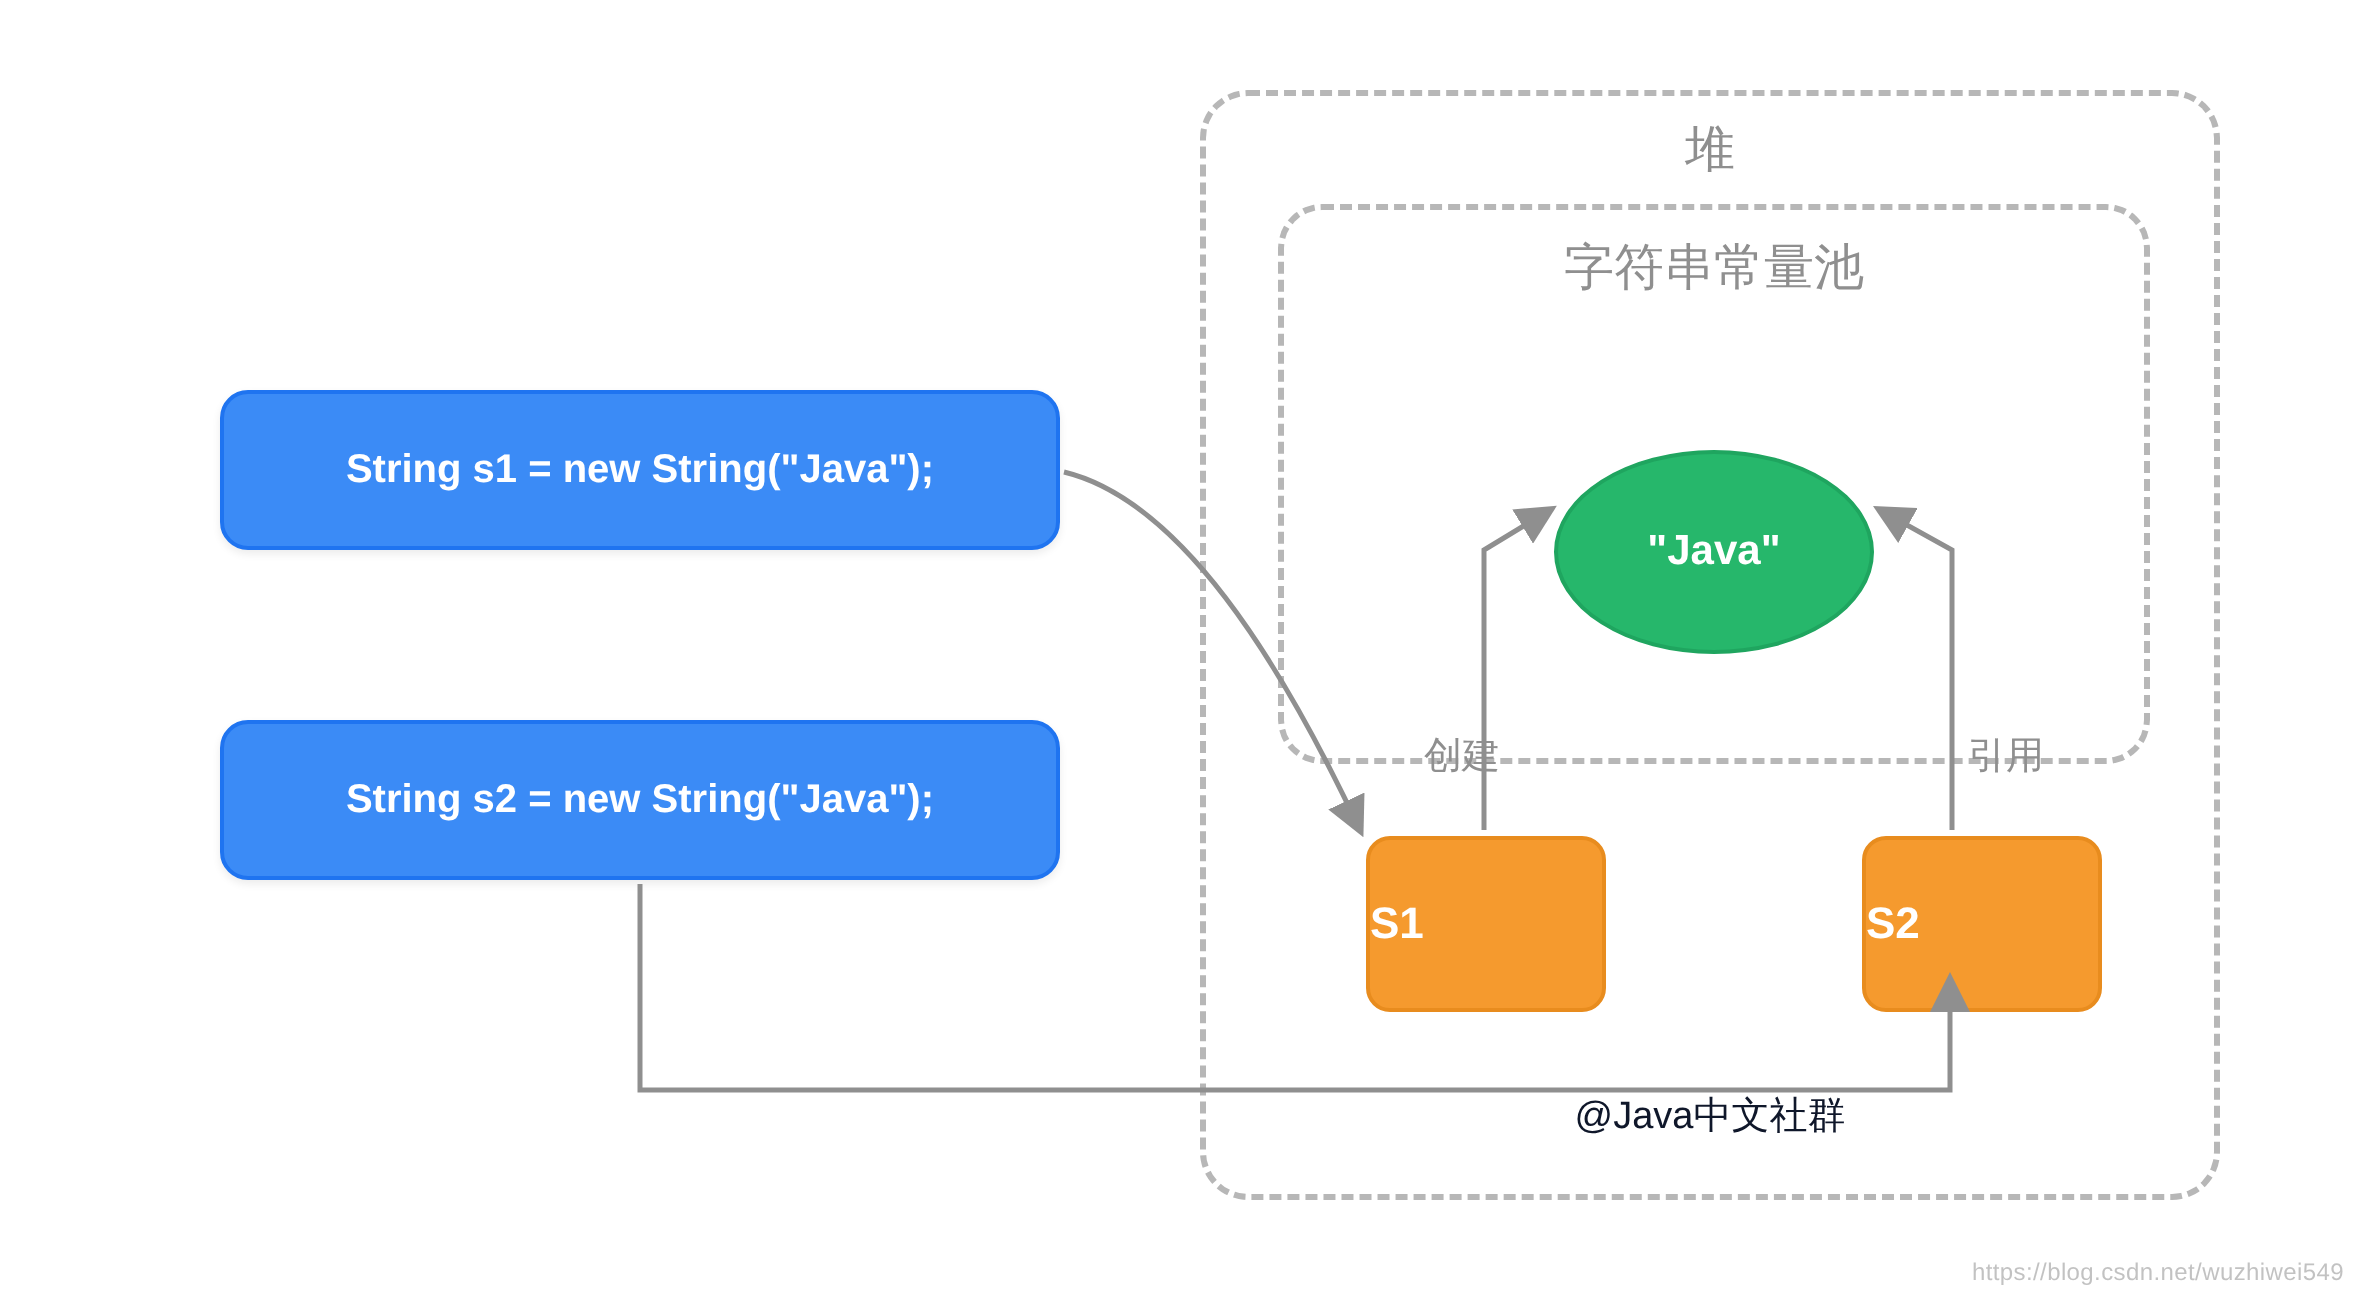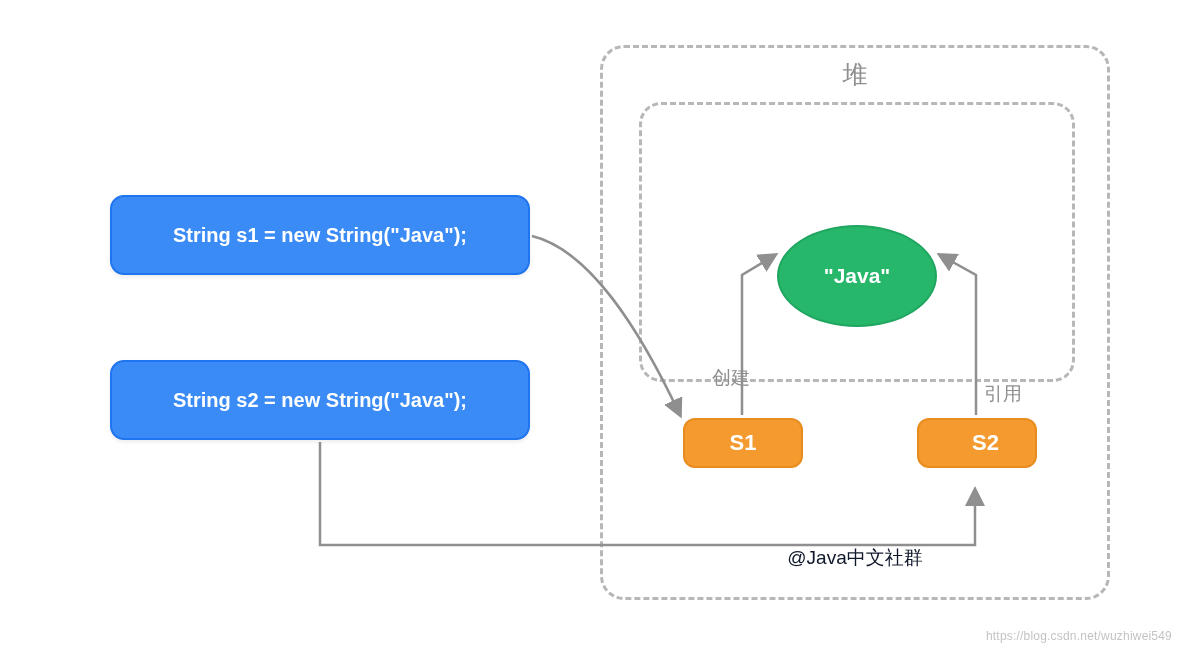--- a/index.html
+++ b/index.html
@@ -86,42 +86,42 @@
     justify-content: center;
     color: #ffffff;
     font-weight: 600;
     font-size: 21px;
   }
 
   
   .objbox {
     position: absolute;
     width: 120px;
-    height: 50px;
+    height: 88px;
     background: #f59a2e;
     border: 2px solid #e88c1e;
     border-radius: 12px;
     color: #ffffff;
     font-weight: 700;
     font-size: 22px;
     display: flex;
     align-items: center;
-    justify-content: center;
+    justify-content: flex-start;
   }
   .objbox.s1 { left: 80px;  top: 370px; }
-  .objbox.s2 { left: 314px; top: 370px; padding-left: 17px; }
+  .objbox.s2 { left: 328px; top: 370px; }
 
   
   .arrow-label {
     position: absolute;
     font-size: 19px;
     color: #8f8f8f;
   }
   .lbl-create { left: 70px;  top: 260px; }
-  .lbl-ref    { right: 50px; top: 276px; }
+  .lbl-ref    { right: 50px; top: 260px; }
 
   
   .credit {
     position: absolute;
     left: 50%;
     bottom: 26px;
     transform: translateX(-50%);
     font-size: 19px;
     color: #0f172a;
   }
@@ -147,20 +147,21 @@
     <span>String s1 = new String("Java");</span>
   </div>
   <div class="codebox two">
     <span>String s2 = new String("Java");</span>
   </div>
 
   <div class="heap">
     <div class="heap-label">堆</div>
 
     <div class="pool">
+      <div class="pool-label">字符串常量池</div>
       <div class="ellipse">
         <span>"Java"</span>
       </div>
       <div class="arrow-label lbl-create">创建</div>
       <div class="arrow-label lbl-ref">引用</div>
     </div>
 
     <div class="objbox s1">
       <span>S1</span>
     </div>

